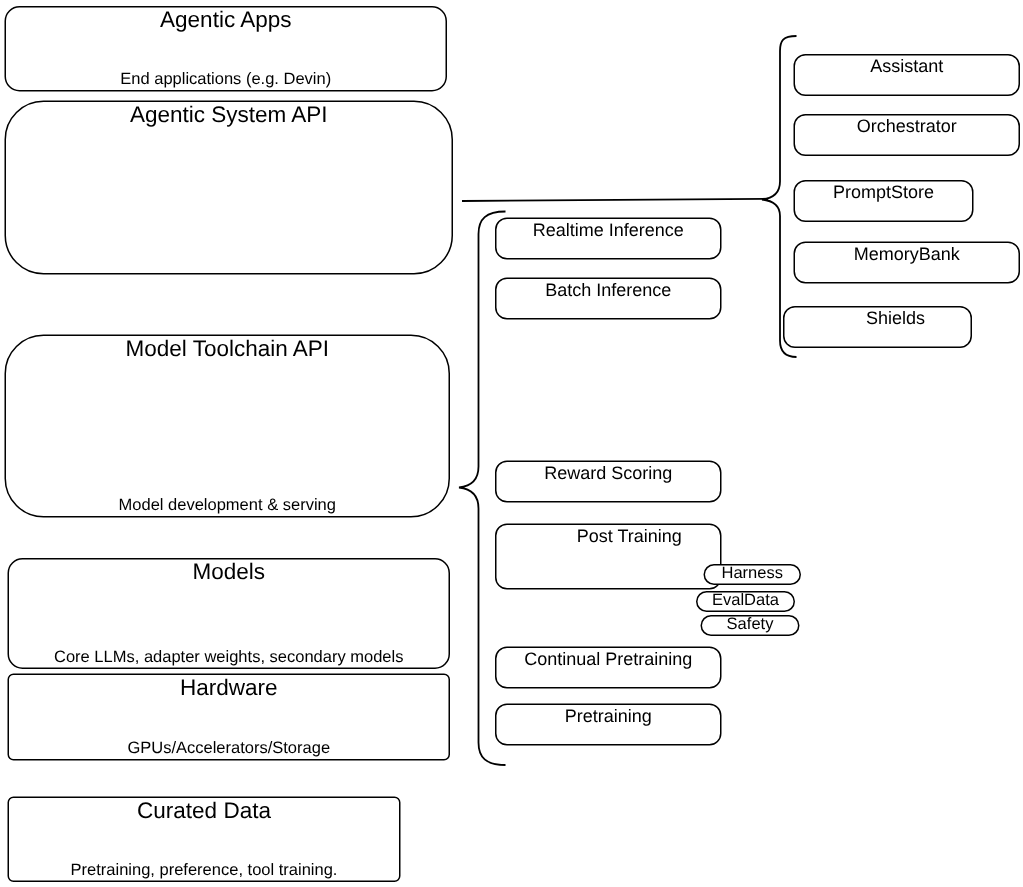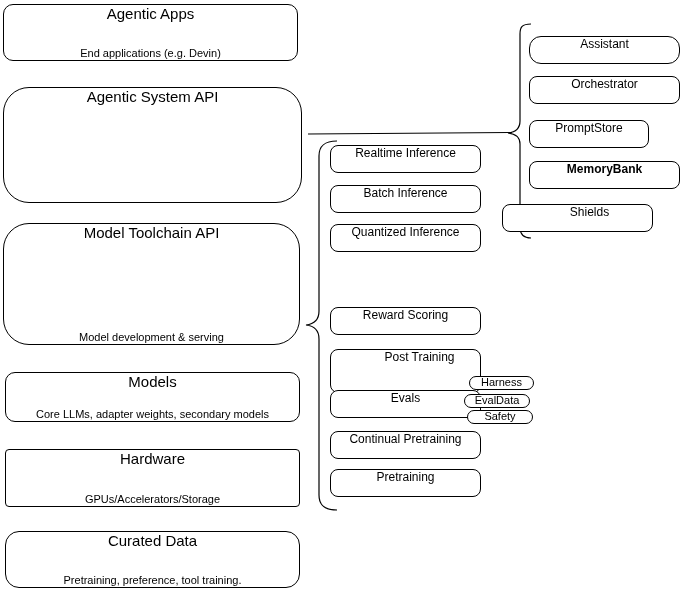--- a/index.html
+++ b/index.html
@@ -55,45 +55,45 @@
   .pill {
     font-size: 11px;
     line-height: 11px;
     white-space: nowrap;
     border: 1.5px solid #000000;
     border-radius: 8px;
     z-index: 3;
   }
   
   .b1 { left: 3px;  top: 4px;   width: 295px; height: 57px;  border-radius: 10px; }
-  .b2 { left: 3px;  top: 87px;  width: 299px; height: 116px; border-radius: 26px; }
+  .b2 { left: 3px;  top: 67px;  width: 299px; height: 116px; border-radius: 26px; }
   .b3 { left: 3px;  top: 223px; width: 297px; height: 122px; border-radius: 26px; gap: 24px; }
-  .b4 { left: 5px;  top: 372px; width: 295px; height: 50px;  border-radius: 10px; }
+  .b4 { left: 5px;  top: 372px; width: 295px; height: 74px;  border-radius: 10px; }
   .b5 { left: 5px;  top: 449px; width: 295px; height: 58px;  border-radius: 4px; }
-  .b6 { left: 5px;  top: 531px; width: 295px; height: 57px;  border-radius: 14px; }
+  .b6 { left: 5px;  top: 531px; width: 262px; height: 57px;  border-radius: 4px; }
   
   .m0 { left: 330px; top: 145px; width: 151px; height: 28px; }
   .m1 { left: 330px; top: 185px; width: 151px; height: 28px; }
   .m2 { left: 330px; top: 224px; width: 151px; height: 28px; }
   .m3 { left: 328px; top: 265px; width: 155px; height: 28px; }
   .m4 { left: 330px; top: 307px; width: 151px; height: 28px; }
   .m5 { left: 330px; top: 349px; width: 151px; height: 44px; padding-left: 28px; }
   .m6 { left: 330px; top: 390px; width: 151px; height: 28px; }
   .m7 { left: 330px; top: 431px; width: 151px; height: 28px; }
   .m8 { left: 330px; top: 469px; width: 151px; height: 28px; }
   
   .p0 { left: 469px; top: 376px; width: 65px; height: 14px; }
   .p1 { left: 464px; top: 394px; width: 66px; height: 14px; }
   .p2 { left: 467px; top: 410px; width: 66px; height: 14px; }
   
-  .r0 { left: 529px; top: 36px;  width: 151px; height: 28px; border-radius: 12px; }
+  .r0 { left: 529px; top: 36px;  width: 151px; height: 28px; }
   .r1 { left: 529px; top: 76px;  width: 151px; height: 28px; }
   .r2 { left: 529px; top: 120px; width: 120px; height: 28px; }
-  .r3 { left: 529px; top: 161px; width: 151px; height: 28px; font-weight: bold; }
-  .r4 { left: 502px; top: 204px; width: 151px; height: 28px; padding-left: 24px; }
+  .r3 { left: 529px; top: 161px; width: 151px; height: 28px; }
+  .r4 { left: 522px; top: 204px; width: 126px; height: 28px; padding-left: 24px; }
 </style>
 </head>
 <body>
 
 <div id="diagram">
 
   <svg id="connectors" viewBox="0 0 682 591" xmlns="http://www.w3.org/2000/svg">
     <path d="M 308 134 L 512 132.5" fill="none" stroke="#000000" stroke-width="1.2"></path>
     <path d="M 337 141 C 324 141 319 146 319 156 L 319 311 C 319 319 315 324 306 325 C 315 326 319 331 319 339 L 319 495 C 319 505 324 510 337 510" fill="none" stroke="#000000" stroke-width="1.2"></path>
     <path d="M 531 24 C 522 24 520 27 520 34 L 520 121 C 520 127 517 132 508 133 C 517 134 520 138 520 144 L 520 227 C 520 232 522 238 531 238" fill="none" stroke="#000000" stroke-width="1.2"></path>
@@ -123,24 +123,22 @@
     <div class="subtitle">GPUs/Accelerators/Storage</div>
   </div>
 
   <div class="node b6">
     <div class="title">Curated Data</div>
     <div class="subtitle">Pretraining, preference, tool training.</div>
   </div>
 
   <div class="node chip m0">Realtime Inference</div>
   <div class="node chip m1">Batch Inference</div>
-  <div class="node chip m2">Quantized Inference</div>
   <div class="node chip m4">Reward Scoring</div>
   <div class="node chip m5">Post Training</div>
-  <div class="node chip m6">Evals</div>
   <div class="node chip m7">Continual Pretraining</div>
   <div class="node chip m8">Pretraining</div>
 
   <div class="node pill p0">Harness</div>
   <div class="node pill p1">EvalData</div>
   <div class="node pill p2">Safety</div>
 
   <div class="node chip r0">Assistant</div>
   <div class="node chip r1">Orchestrator</div>
   <div class="node chip r2">PromptStore</div>

